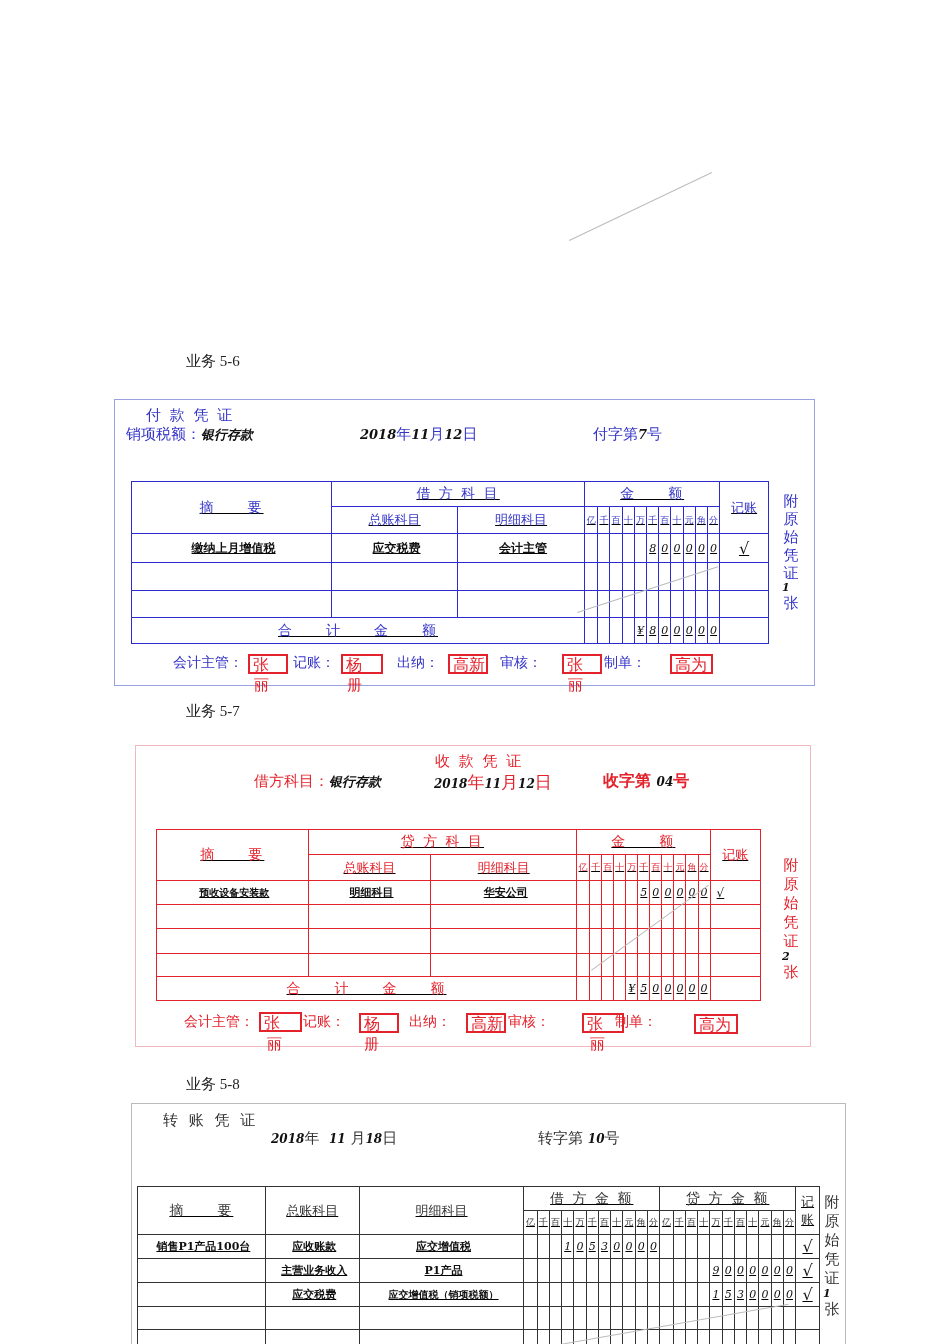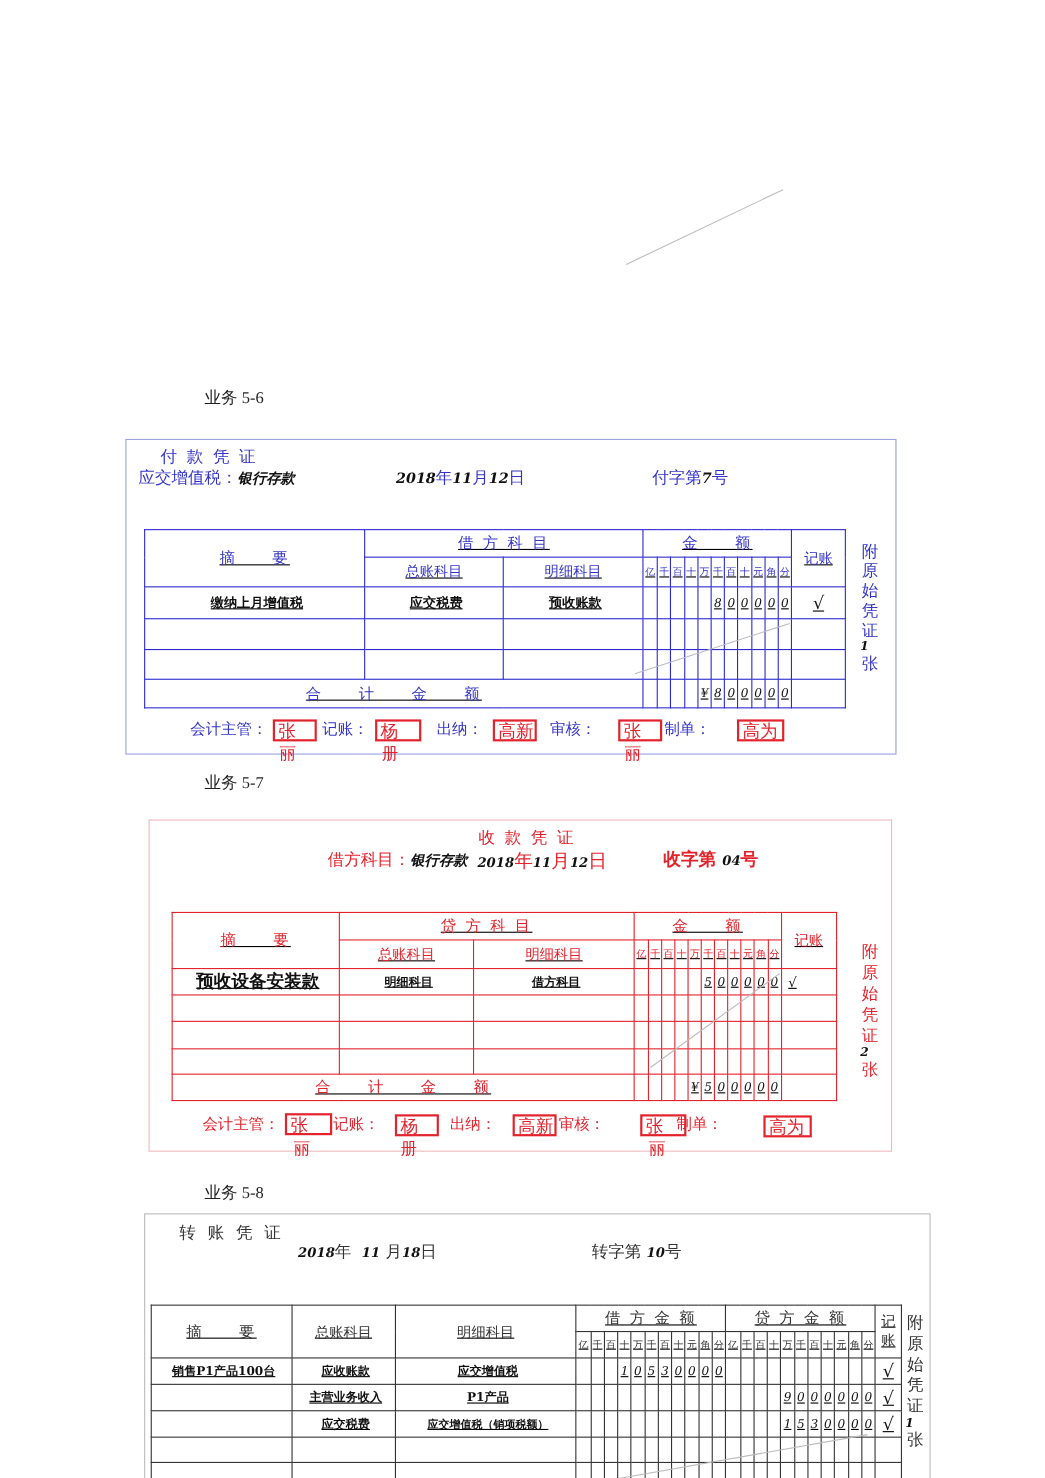--- a/index.html
+++ b/index.html
@@ -37,21 +37,21 @@
 <body>
 
 <div class="diag" style="left:569px;top:240px;width:158px;transform:rotate(-25.5deg);"></div>
 
 <div class="abs label-biz" style="left:186px;top:352px;">业务 5-6</div>
 
 <div class="frame f-blue" style="left:114px;top:399px;width:701px;height:287px;"></div>
 
 <div class="abs" style="left:146px;top:406px;font-size:15px;color:#3434c8;letter-spacing:2px;">付 款 凭 证</div>
 <div class="abs" style="left:126px;top:425px;font-size:15px;color:#3434c8;">
-  <span>应交增值税：</span><span class="hand" style="font-size:13px;">银行存款</span>
+  <span>销项税额：</span><span class="hand" style="font-size:13px;">银行存款</span>
 </div>
 <div class="abs" style="left:360px;top:425px;font-size:15px;color:#3434c8;">
   <span class="hand" style="font-size:13px;">2018</span><span>年</span><span class="hand" style="font-size:13px;">11</span><span>月</span><span class="hand" style="font-size:13px;">12</span><span>日</span>
 </div>
 <div class="abs" style="left:593px;top:425px;font-size:15px;color:#3434c8;">
   <span>付字第</span><span class="hand" style="font-size:13px;">7</span><span>号</span>
 </div>
 
 <table class="v blue" style="left:131px;top:481px;width:638px;">
   <colgroup>
@@ -89,21 +89,21 @@
         <td class="unit">千</td>
         <td class="unit">百</td>
         <td class="unit">十</td>
         <td class="unit">元</td>
         <td class="unit">角</td>
         <td class="unit">分</td>
   </tr>
   <tr style="height:29px">
     <td class="cell-hand">缴纳上月增值税</td>
     <td class="cell-hand" style="text-align:center !important">应交税费</td>
-    <td class="cell-hand">预收账款</td>
+    <td class="cell-hand">会计主管</td>
     <td class="dig"></td>
         <td class="dig"></td>
         <td class="dig"></td>
         <td class="dig"></td>
         <td class="dig"></td>
         <td class="dig">8</td>
         <td class="dig">0</td>
         <td class="dig">0</td>
         <td class="dig">0</td>
         <td class="dig">0</td>
@@ -185,21 +185,21 @@
 <div class="sigbox" style="left:562px;top:654px;width:40px;">张</div>
 <div class="sigtail" style="left:568px;top:676px;">丽</div>
 <div class="sigline" style="left:604px;top:654px;color:#3434c8;">制单：</div>
 <div class="sigbox" style="left:670px;top:654px;width:43px;">高为</div>
 
 <div class="abs label-biz" style="left:186px;top:702px;">业务 5-7</div>
 
 <div class="frame f-red" style="left:135px;top:745px;width:676px;height:302px;"></div>
 
 <div class="abs" style="left:435px;top:752px;font-size:15px;color:#e3222c;letter-spacing:2px;">收 款 凭 证</div>
-<div class="abs" style="left:254px;top:772px;font-size:15px;color:#e3222c;margin-left:44px;">
+<div class="abs" style="left:254px;top:772px;font-size:15px;color:#e3222c;">
   <span>借方科目：</span><span class="hand" style="font-size:13px;">银行存款</span>
 </div>
 <div class="abs" style="left:434px;top:771px;font-size:17px;color:#e3222c;">
   <span class="hand" style="font-size:12px;">2018</span><span>年</span><span class="hand" style="font-size:12px;">11</span><span>月</span><span class="hand" style="font-size:12px;">12</span><span>日</span>
 </div>
 <div class="abs" style="left:603px;top:771px;font-size:16px;color:#e3222c;font-weight:bold;">
   <span>收字第</span> <span class="hand" style="font-size:12px;">04</span><span>号</span>
 </div>
 
 <table class="v red" style="left:156px;top:829px;width:605px;">
@@ -236,23 +236,23 @@
         <td class="unit">十</td>
         <td class="unit">万</td>
         <td class="unit">千</td>
         <td class="unit">百</td>
         <td class="unit">十</td>
         <td class="unit">元</td>
         <td class="unit">角</td>
         <td class="unit">分</td>
   </tr>
   <tr style="height:24px">
-    <td class="cell-hand" style="font-size:16px;">预收设备安装款</td>
+    <td class="cell-hand" style="font-size:10px;">预收设备安装款</td>
     <td class="cell-hand" style="text-align:center !important;font-size:11px;">明细科目</td>
-    <td class="cell-hand" style="font-size:11px;">借方科目</td>
+    <td class="cell-hand" style="font-size:11px;">华安公司</td>
     <td class="dig"></td>
         <td class="dig"></td>
         <td class="dig"></td>
         <td class="dig"></td>
         <td class="dig"></td>
         <td class="dig">5</td>
         <td class="dig">0</td>
         <td class="dig">0</td>
         <td class="dig">0</td>
         <td class="dig">0</td>

